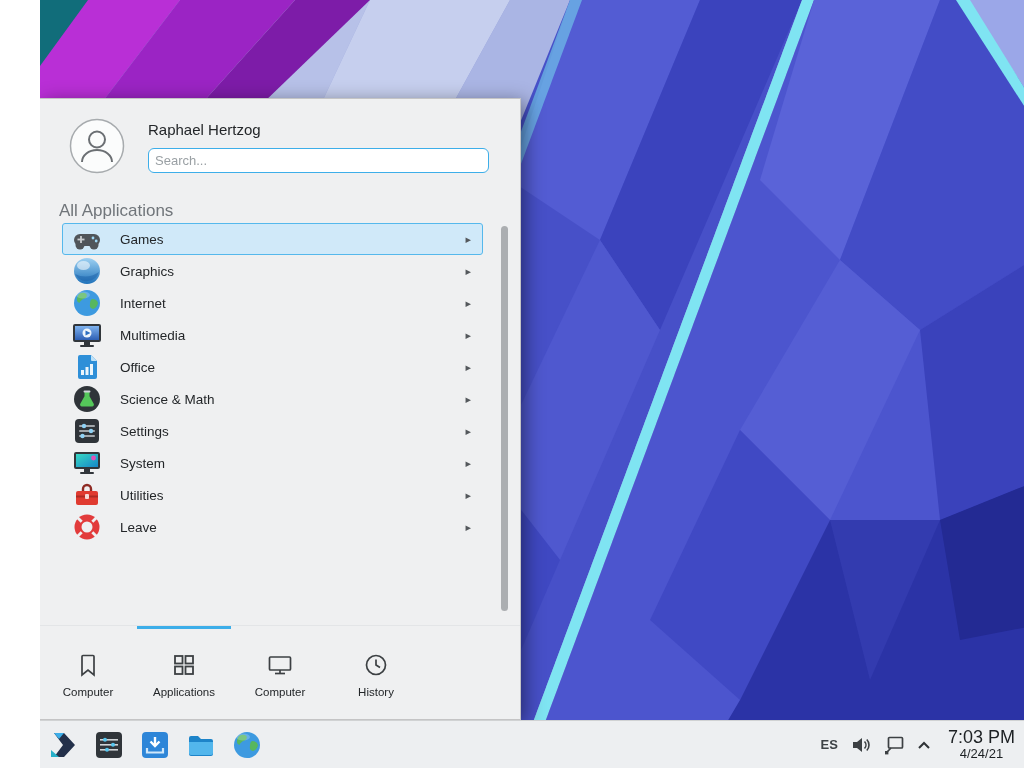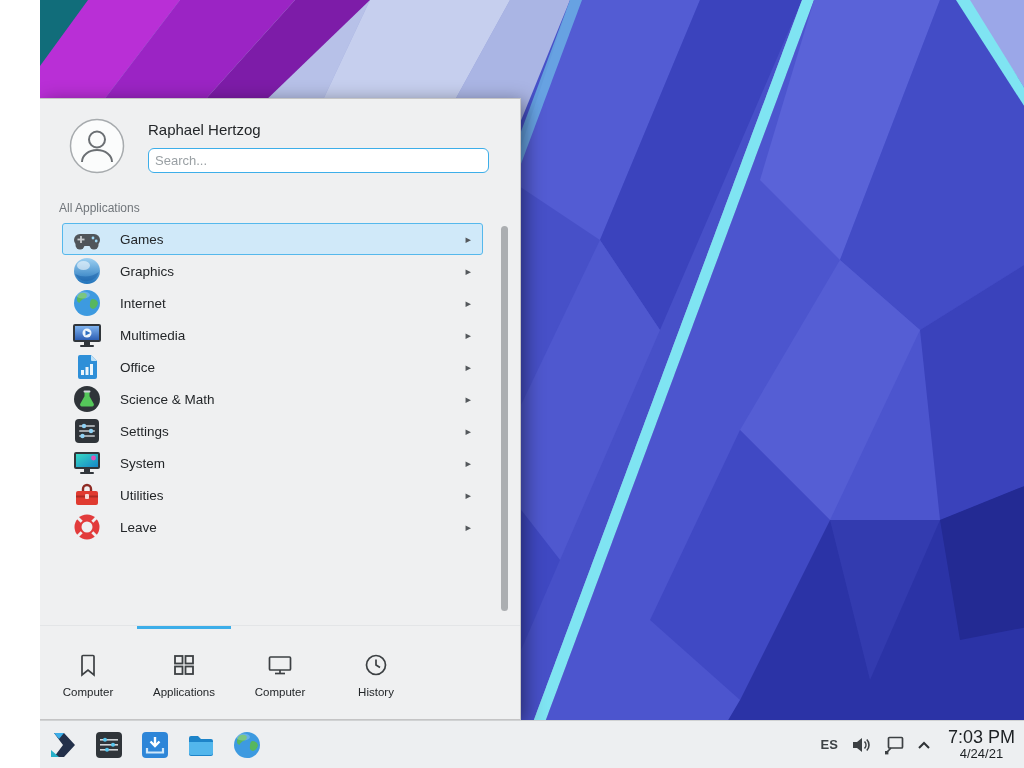--- a/index.html
+++ b/index.html
@@ -20,21 +20,21 @@
   .avatar { position:absolute; left:29px; top:19px; width:56px; height:56px; }
   .user-name { position:absolute; left:108px; top:22px; font-size:15px; color:#232629; }
   .search {
     position:absolute; left:108px; top:49px; width:341px; height:25px;
     background:#ffffff; border:1px solid #3daee9; border-radius:6px;
     font-family:Liberation Sans, sans-serif; font-size:13px; color:#232629;
     padding:0 6px; outline:none;
   }
   .search::placeholder { color:#9aa0a4; }
 
-  .section-label { position:absolute; left:19px; top:102px; font-size:12px; color:#70757a; }
+  .section-label { position:absolute; left:19px; top:102px; font-size:17px; color:#70757a; }
 
   .category-list { position:absolute; left:0; top:124px; width:100%; height:404px; overflow:hidden; }
   .category-row {
     display:flex; align-items:center; height:32px;
     margin:0 37px 0 22px; border:1px solid transparent; border-radius:3px;
     cursor:default;
   }
   .category-row.selected { background:#d0e9f9; border-color:#55b8ec; }
   .cat-icon { width:32px; height:32px; margin-left:8px; margin-right:17px; flex:none; }
   .cat-icon svg { display:block; }

